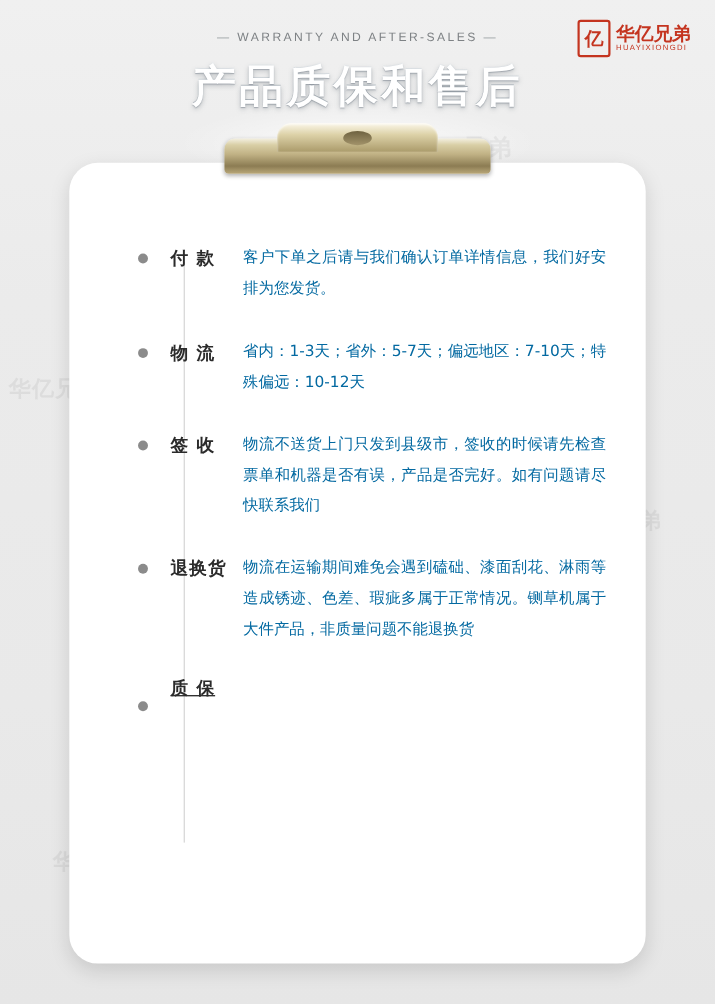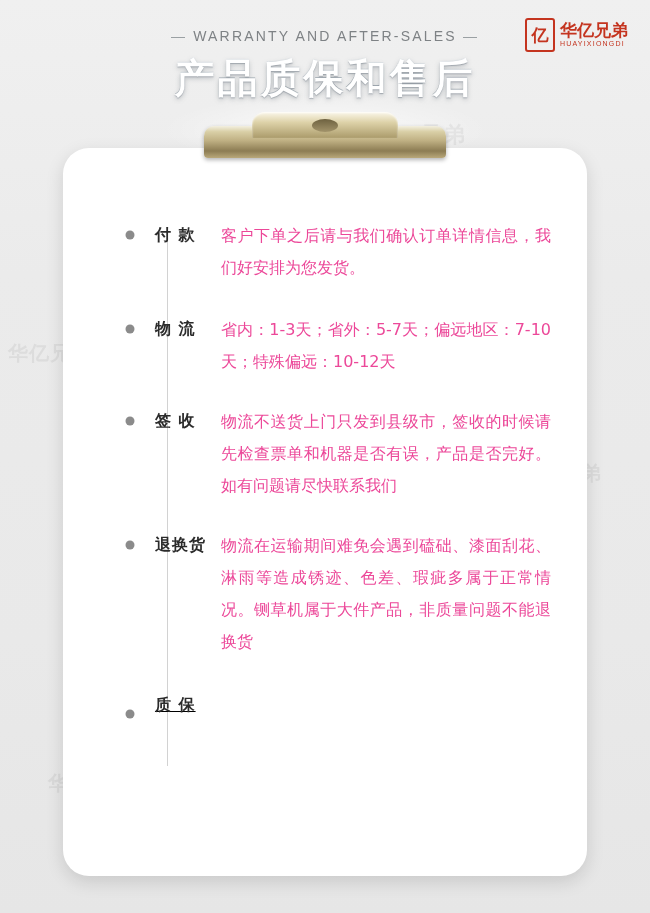--- a/index.html
+++ b/index.html
@@ -74,21 +74,21 @@
     letter-spacing: 1.2px;
   }
 
   
   .eyebrow {
     position: absolute;
     top: 28px;
     left: 0;
     width: 650px;
     text-align: center;
-    font-size: 14px;
+    font-size: 11px;
     letter-spacing: 2.2px;
     color: #7e8285;
   }
   .eyebrow .dash { color: #9aa0a3; }
 
   .title-wrap {
     position: absolute;
     top: 50px;
     left: 0;
     width: 650px;
@@ -226,36 +226,36 @@
     font-family: "DejaVu Sans", sans-serif;
     font-size: 16px;
     font-weight: bold;
     color: #2b2b2b;
     letter-spacing: 1px;
     white-space: nowrap;
   }
   .row-text {
     flex: 1;
     font-family: "DejaVu Sans", sans-serif;
-    font-size: 16px;
+    font-size: 14px;
     line-height: 2.0;
-    color: #ec4899;
+    color: #0369a1;
     padding-left: 18px;
     padding-top: 2px;
     text-align: justify;
   }
 
   
   .row.r0 { margin-top: 18px; }
   .row.r1 { margin-top: 28px; }
   .row.r2 { margin-top: 28px; }
   .row.r3 { margin-top: 26px; }
   .row.r4 { margin-top: 24px; }
   .row.r5 { margin-top: 30px; }
-  .row.r5 .row-label-col { align-items: center; padding-bottom: 18px; text-decoration: underline; }
+  .row.r5 .row-label-col { align-items: flex-start; padding-bottom: 18px; text-decoration: underline; }
 </style>
 </head>
 <body>
 
 <div class="page">
 
   <div class="wm w1">华亿兄弟</div>
   <div class="wm w2">兄弟</div>
   <div class="wm w3">华亿</div>
   <div class="wm w4">兄弟</div>

